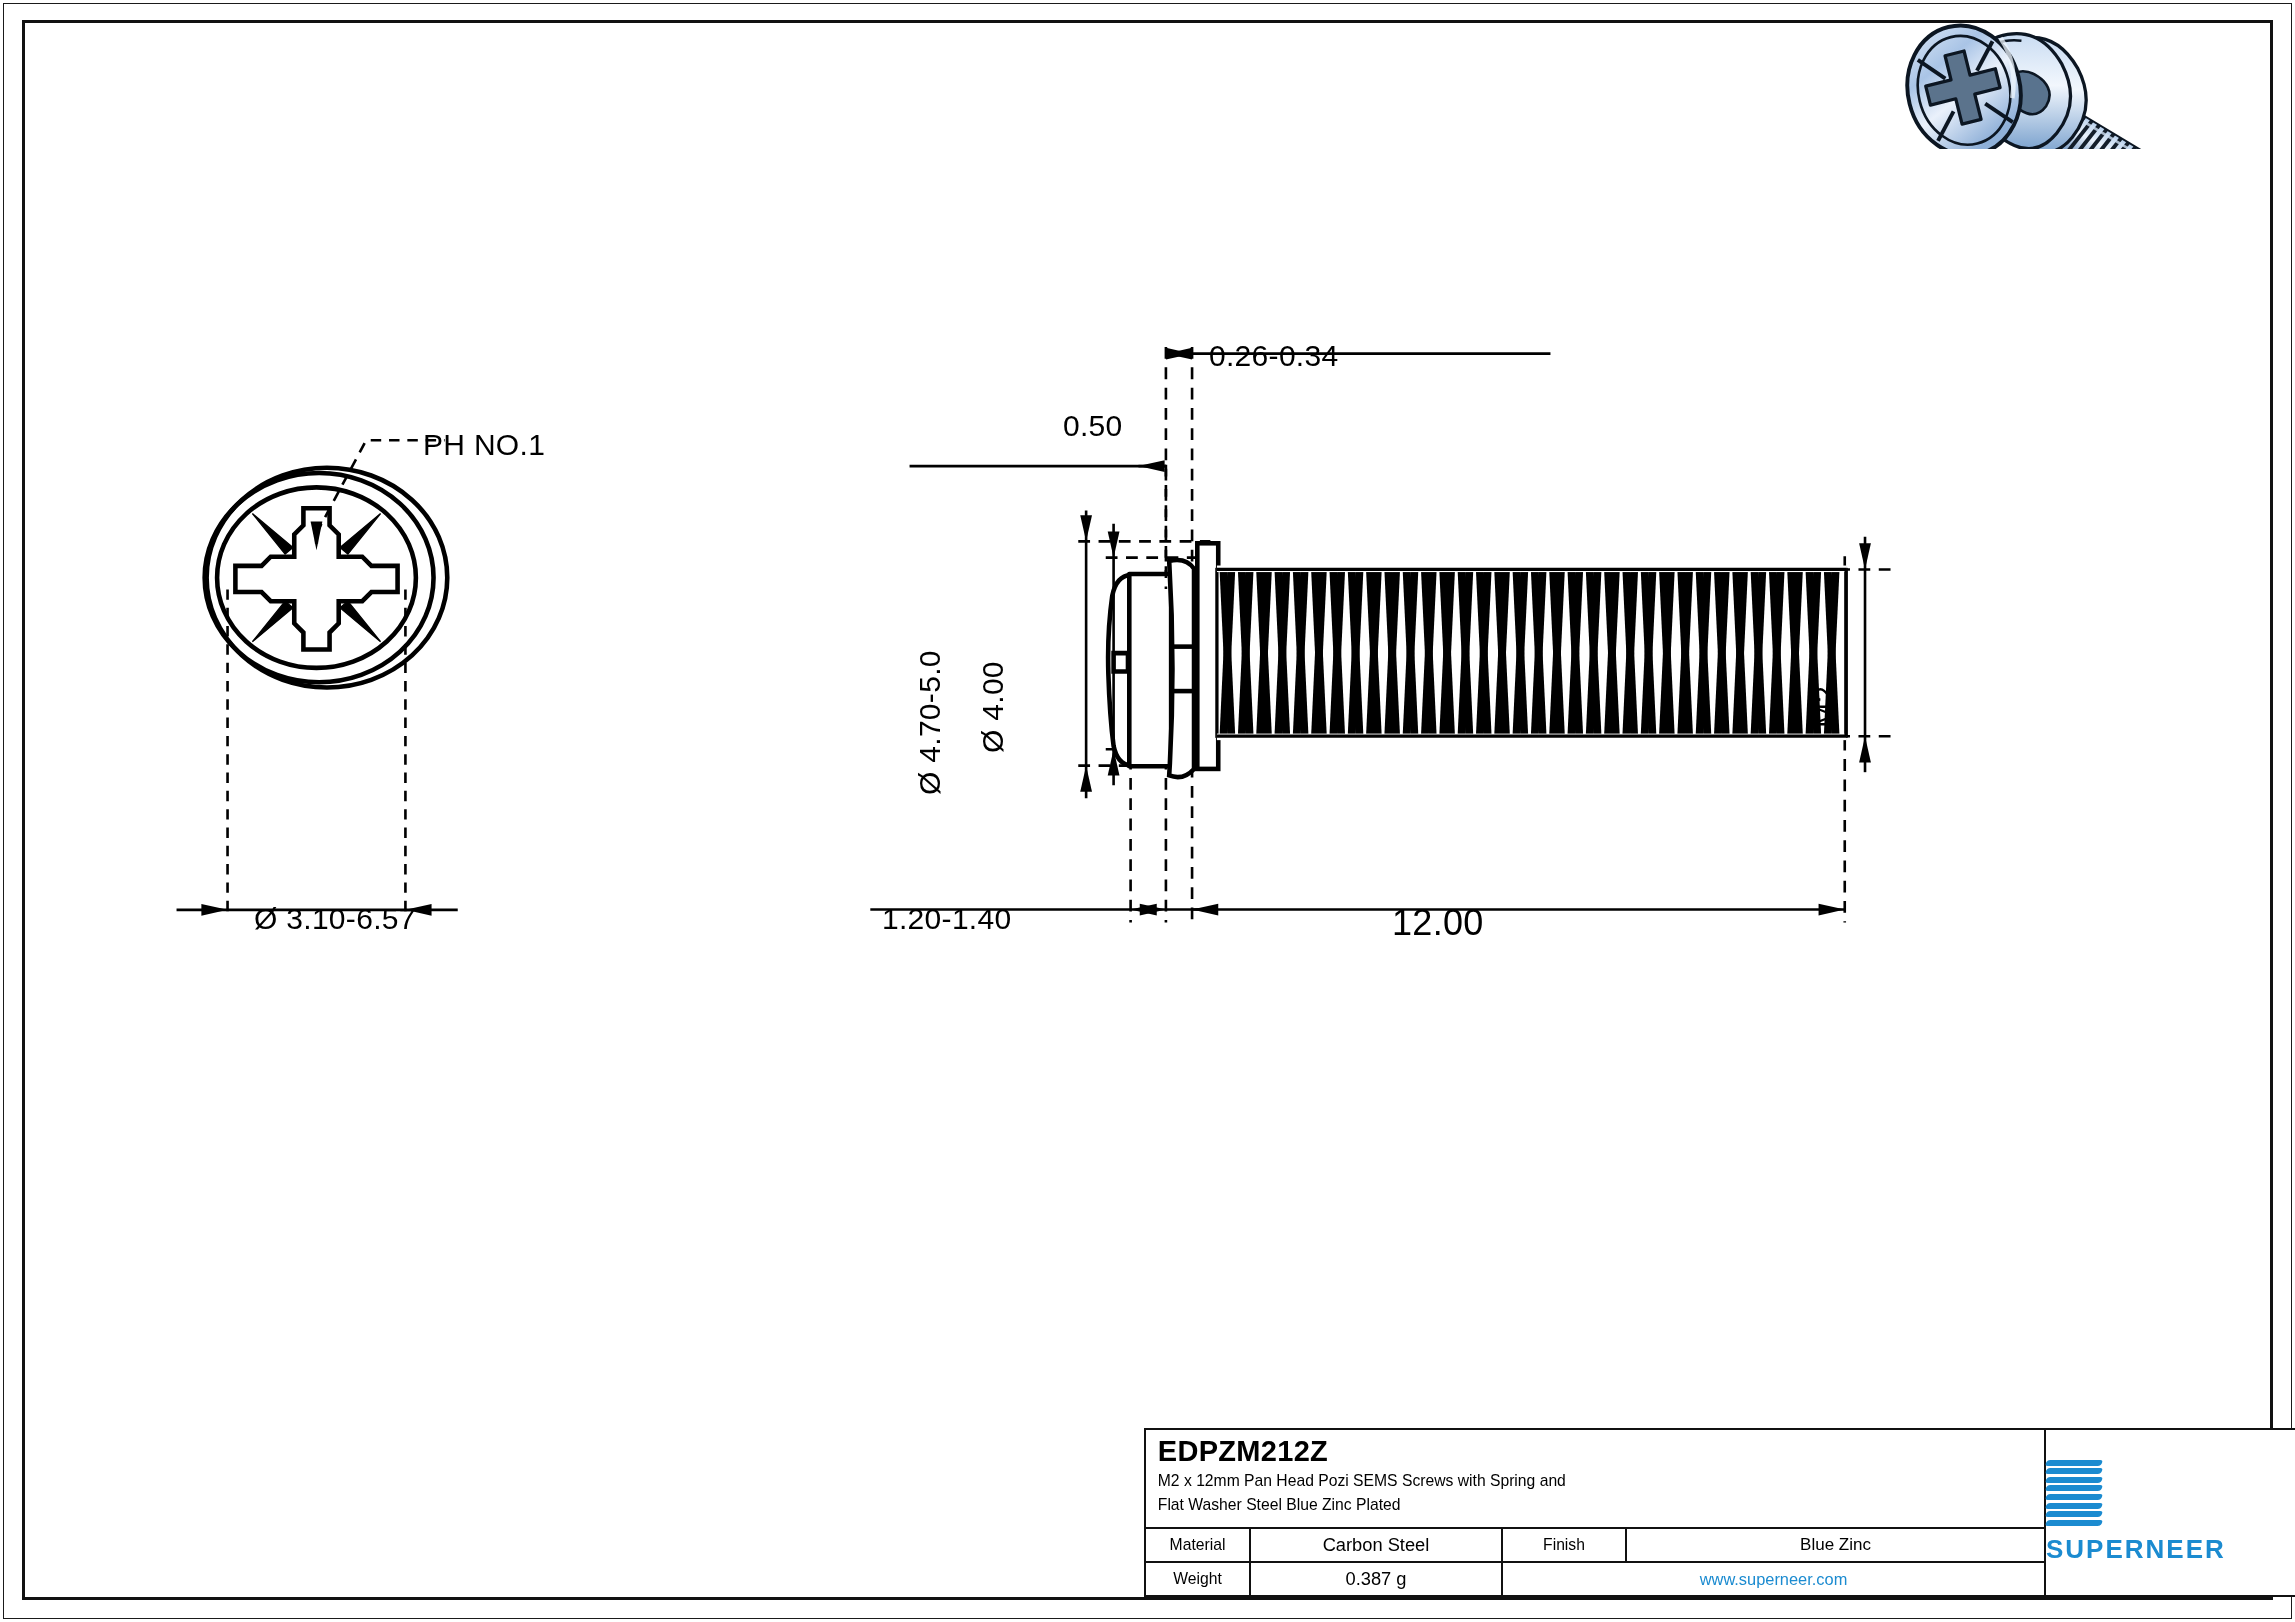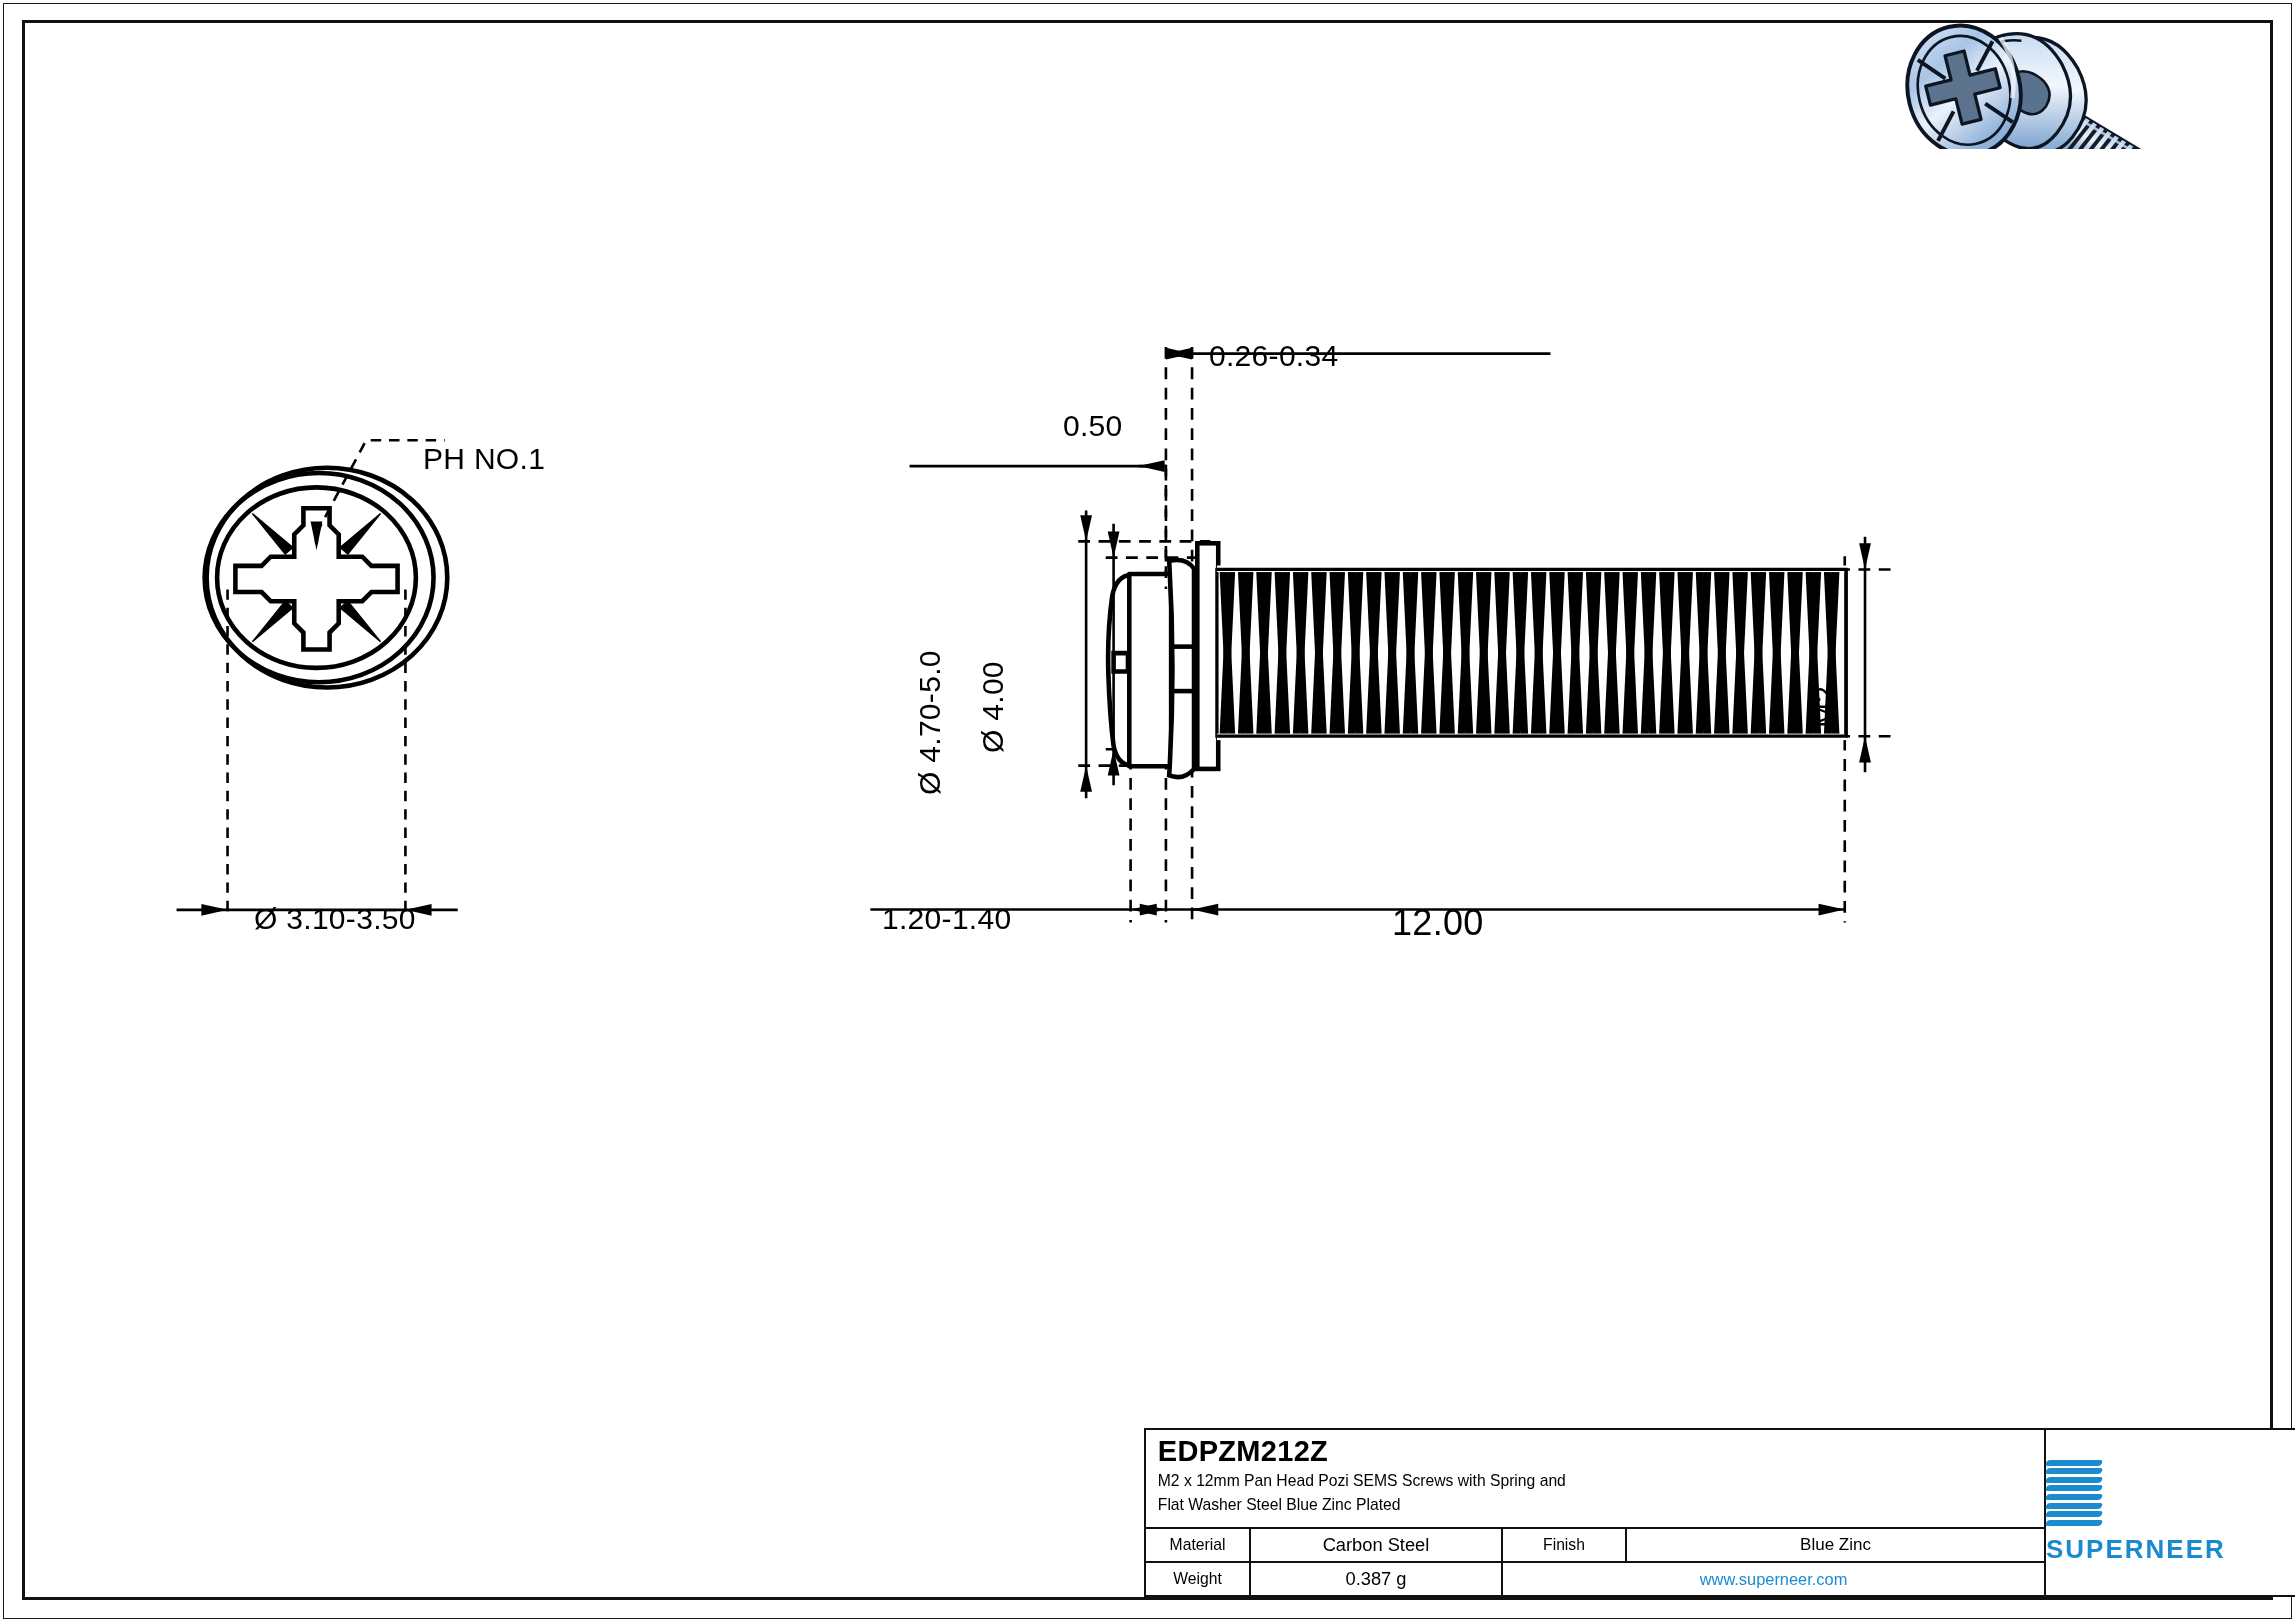--- a/index.html
+++ b/index.html
@@ -178,23 +178,23 @@
       </g>
 
       <g>
         <path d="M10 790 L440 790" stroke="#000" stroke-width="4"></path>
         <polygon points="88,790 48,781 48,799" fill="#000"></polygon>
         <polygon points="360,790 400,781 400,799" fill="#000"></polygon>
       </g>
     </svg>
   </div>
 
-  <span class="dim-text" style="left:423px;top:442px;font-size:30px;">PH NO.1</span>
-
-  <span class="dim-text" style="left:254px;top:902px;font-size:30px;">Ø 3.10-3.50</span>
+  <span class="dim-text" style="left:423px;top:428px;font-size:30px;">PH NO.1</span>
+
+  <span class="dim-text" style="left:254px;top:902px;font-size:30px;">Ø 3.10-6.57</span>
 
   <div style="position:absolute;left:870px;top:249px;width:1047px;height:739px;">
     <svg width="1047" height="739" viewBox="0 0 1600 1130">
 
       <g stroke="#000" stroke-width="4" fill="none" stroke-dasharray="18 13">
 
         <path d="M318 447 L520 447"></path>
         <path d="M318 790 L520 790"></path>
 
         <path d="M360 472 L520 472"></path>

